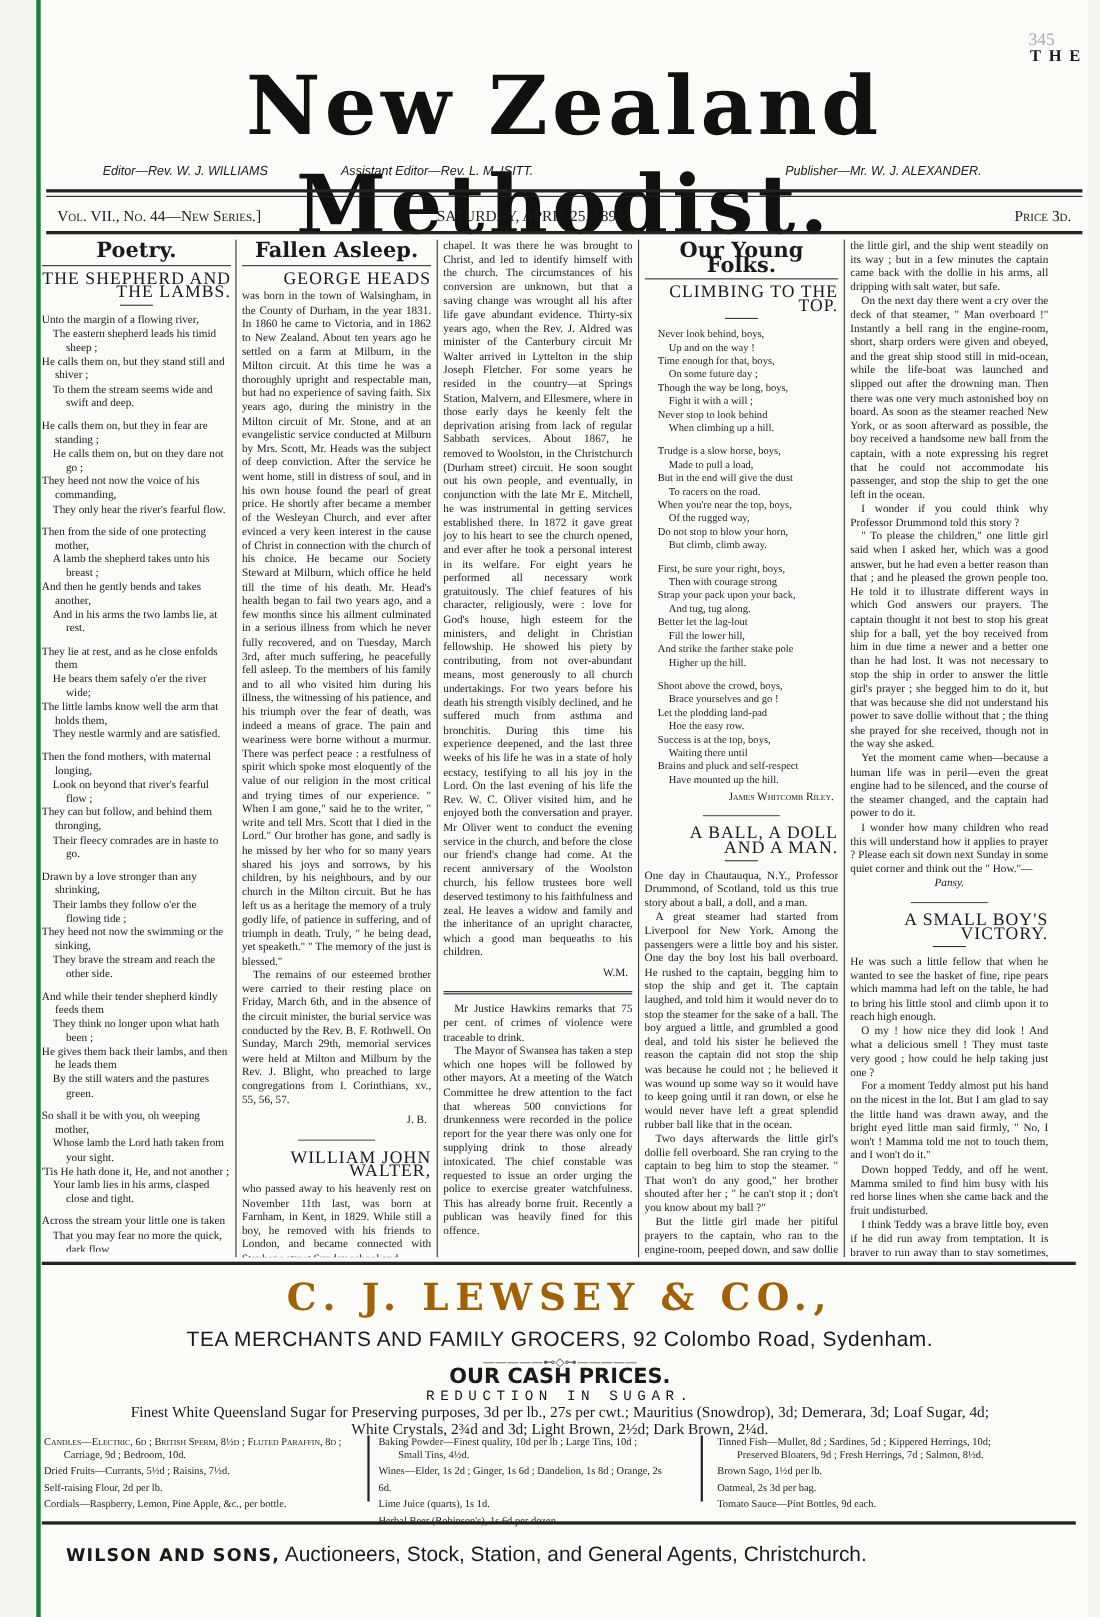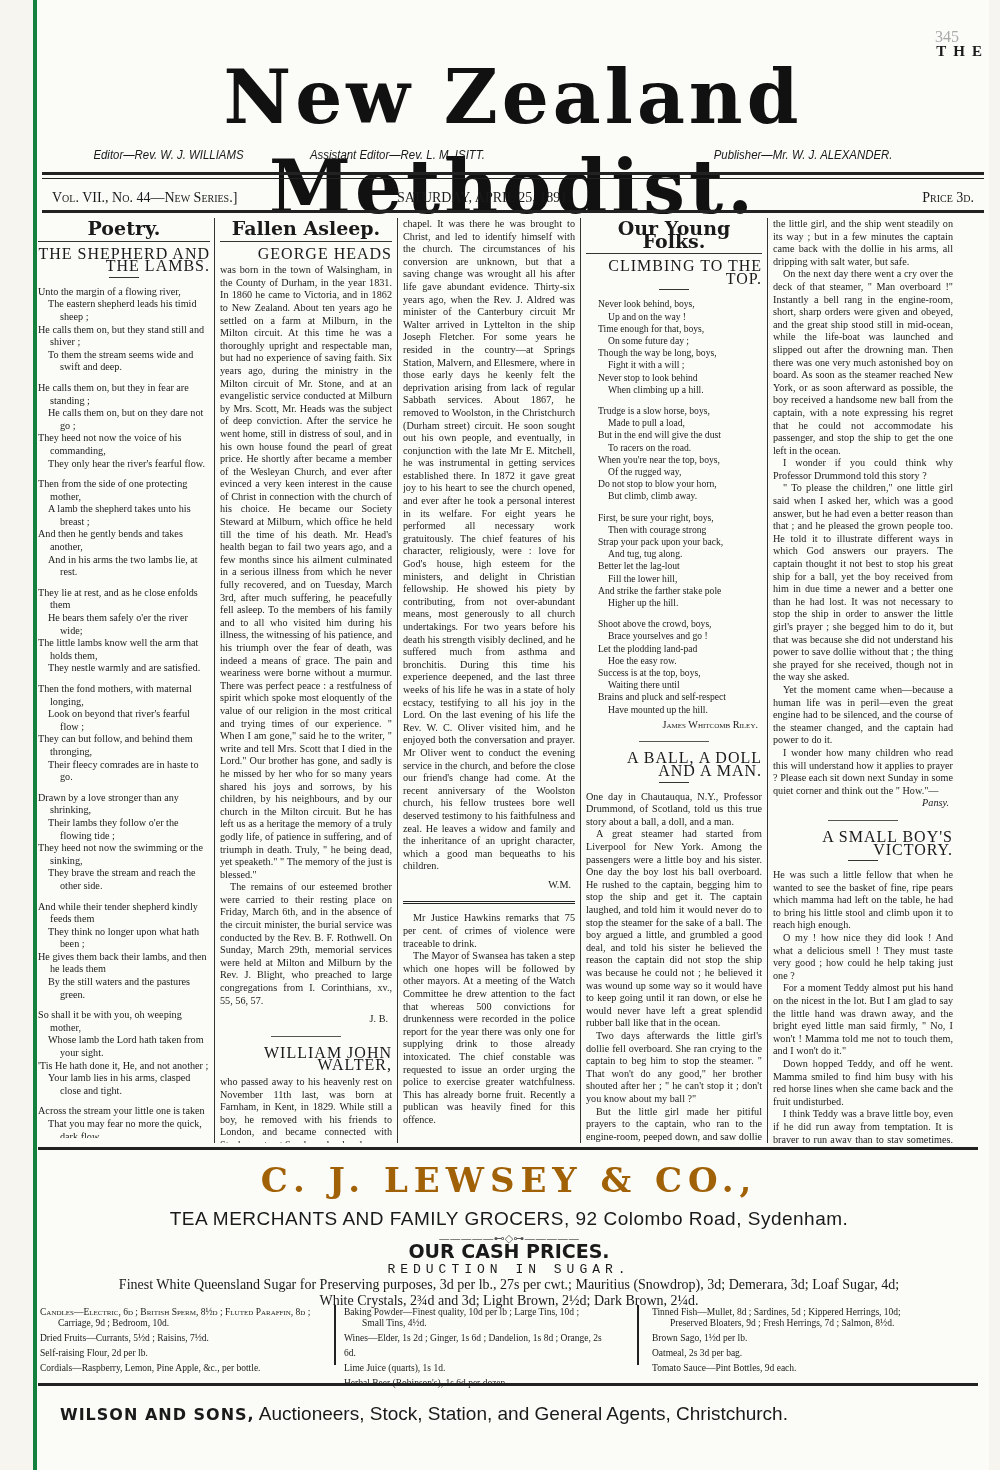--- a/index.html
+++ b/index.html
@@ -212,21 +212,21 @@
 
 <div class="col" style="left:773px; width:180px; height:925px;">
   <div id="story-cont">
       <p class="para first">the little girl, and the ship went steadily on its way ; but in a few minutes the captain came back with the dollie in his arms, all dripping with salt water, but safe.</p>
       <p class="para">On the next day there went a cry over the deck of that steamer, " Man overboard !" Instantly a bell rang in the engine-room, short, sharp orders were given and obeyed, and the great ship stood still in mid-ocean, while the life-boat was launched and slipped out after the drowning man. Then there was one very much astonished boy on board. As soon as the steamer reached New York, or as soon afterward as possible, the boy received a handsome new ball from the captain, with a note expressing his regret that he could not accommodate his passenger, and stop the ship to get the one left in the ocean.</p>
       <p class="para">I wonder if you could think why Professor Drummond told this story ?</p>
       <p class="para">" To please the children," one little girl said when I asked her, which was a good answer, but he had even a better reason than that ; and he pleased the grown people too. He told it to illustrate different ways in which God answers our prayers. The captain thought it not best to stop his great ship for a ball, yet the boy received from him in due time a newer and a better one than he had lost. It was not necessary to stop the ship in order to answer the little girl's prayer ; she begged him to do it, but that was because she did not understand his power to save dollie without that ; the thing she prayed for she received, though not in the way she asked.</p>
       <p class="para">Yet the moment came when—because a human life was in peril—even the great engine had to be silenced, and the course of the steamer changed, and the captain had power to do it.</p>
       <p class="para">I wonder how many children who read this will understand how it applies to prayer ? Please each sit down next Sunday in some quiet corner and think out the " How."—</p>
     </div>
-  <div class="sig ital" style="text-align:right;margin-top:0">Pansy.</div>
+  <div class="sig ital" style="text-align:center;margin-top:0">Pansy.</div>
   <div class="midrule"></div>
   <div class="art-head">A SMALL BOY'S VICTORY.</div>
   <div class="shortrule"></div>
   <div id="victory">
       <p class="para first">He was such a little fellow that when he wanted to see the basket of fine, ripe pears which mamma had left on the table, he had to bring his little stool and climb upon it to reach high enough.</p>
       <p class="para">O my ! how nice they did look ! And what a delicious smell ! They must taste very good ; how could he help taking just one ?</p>
       <p class="para">For a moment Teddy almost put his hand on the nicest in the lot. But I am glad to say the little hand was drawn away, and the bright eyed little man said firmly, " No, I won't ! Mamma told me not to touch them, and I won't do it."</p>
       <p class="para">Down hopped Teddy, and off he went. Mamma smiled to find him busy with his red horse lines when she came back and the fruit undisturbed.</p>
       <p class="para">I think Teddy was a brave little boy, even if he did run away from temptation. It is braver to run away than to stay sometimes, and Teddy was a better boy for having gained that small victory over his appetite.</p>
     </div>

